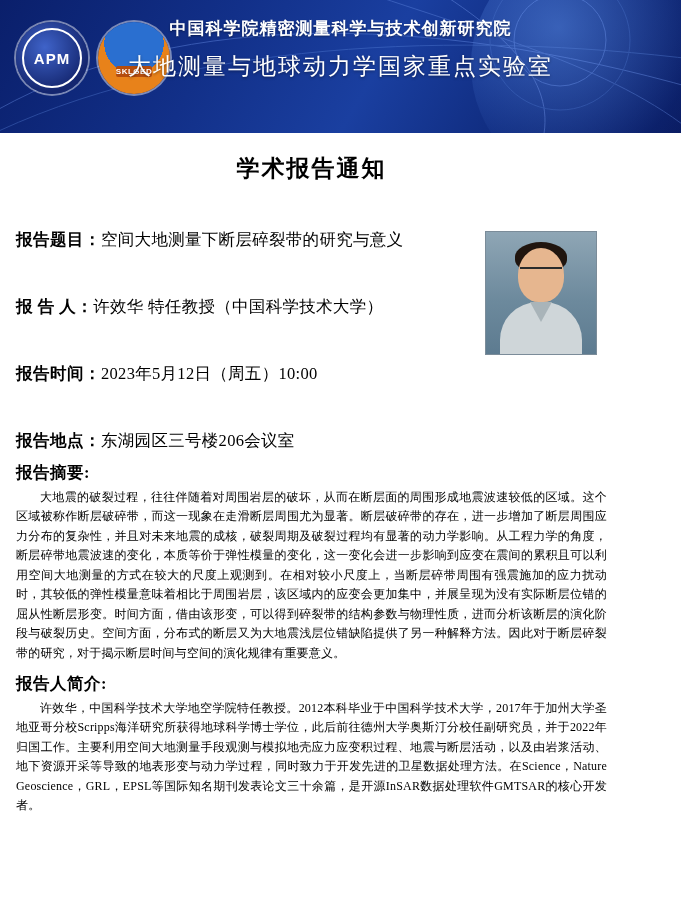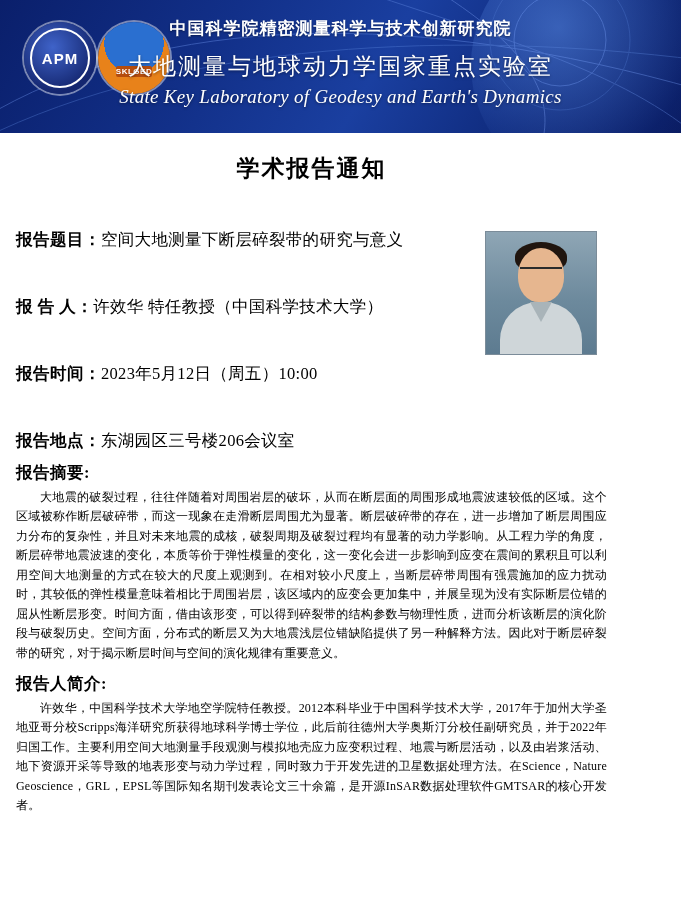--- a/index.html
+++ b/index.html
@@ -81,21 +81,21 @@
     top: 22px;
     width: 72px;
     height: 72px;
     border-radius: 50%;
     display: flex;
     align-items: center;
     justify-content: center;
     box-shadow: 0 0 0 2px rgba(255,255,255,0.45);
   }
   .logo-apm {
-    left: 24px;
+    left: 16px;
     background: radial-gradient(circle at 40% 35%, #3f63c9, #14266f 70%);
   }
   .logo-apm .ring {
     width: 56px; height: 56px;
     border: 2px solid #ffffff;
     border-radius: 50%;
     display: flex;
     align-items: center;
     justify-content: center;
     color: #fff;
@@ -230,21 +230,20 @@
   <div class="logo logo-apm">
     <div class="ring">APM</div>
   </div>
   <div class="logo logo-sklged">
     <div class="band">SKLGED</div>
   </div>
 
   <div class="banner-text">
     <div class="bt-line1">中国科学院精密测量科学与技术创新研究院</div>
     <div class="bt-line3">大地测量与地球动力学国家重点实验室</div>
-    <div class="bt-line4">State Key Laboratory of Geodesy and Earth's Dynamics</div>
   </div>
 </div>
 
 <div class="doc">
 
   <div class="doc-title">学术报告通知</div>
 
   <div class="meta">
     <div class="portrait">
       <div class="hair"></div>

